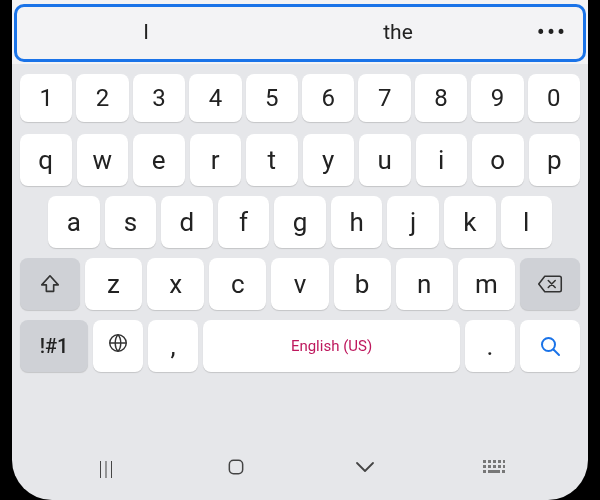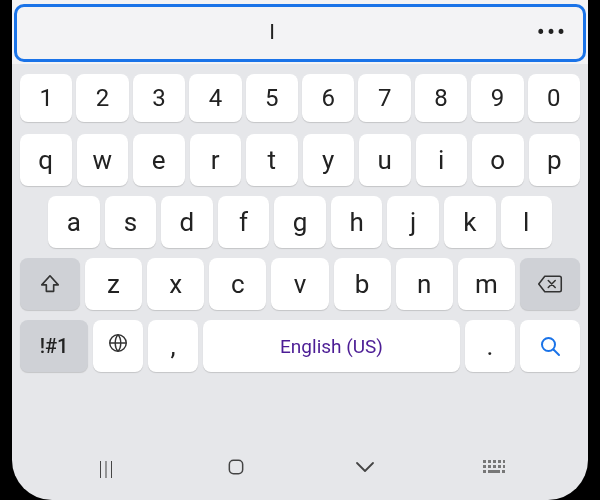--- a/index.html
+++ b/index.html
@@ -76,22 +76,22 @@
   }
   .key.num { font-size: 24px; height: 48px; }
   .row.num-row { gap: 4px; margin-bottom: 12px; }
   .row.mid { padding: 0 28px; }
   .key.mod {
     background: #cfd1d6;
     flex: 0 0 60px;
   }
   .key.space {
     flex: 3.2;
-    font-size: 19px;
-    color: #4c1d95;
+    font-size: 15px;
+    color: #be185d;
   }
   .key.sym {
     background: #cfd1d6;
     flex: 0 0 68px;
     font-size: 20px;
     font-weight: 500;
   }
   .key.globe {
     background: #fff;
     flex: 0 0 50px;
@@ -128,20 +128,21 @@
 </style>
 </head>
 <body>
 
 <div class="phone-frame">
 
   <div class="highlight-box"></div>
 
   <div class="suggestion-bar">
     <div class="suggestion">I</div>
+    <div class="suggestion">the</div>
     <div class="more-btn">•••</div>
   </div>
 
   <div class="keyboard">
 
     <div class="row num-row">
       <div class="key num">1</div>
       <div class="key num">2</div>
       <div class="key num">3</div>
       <div class="key num">4</div>

